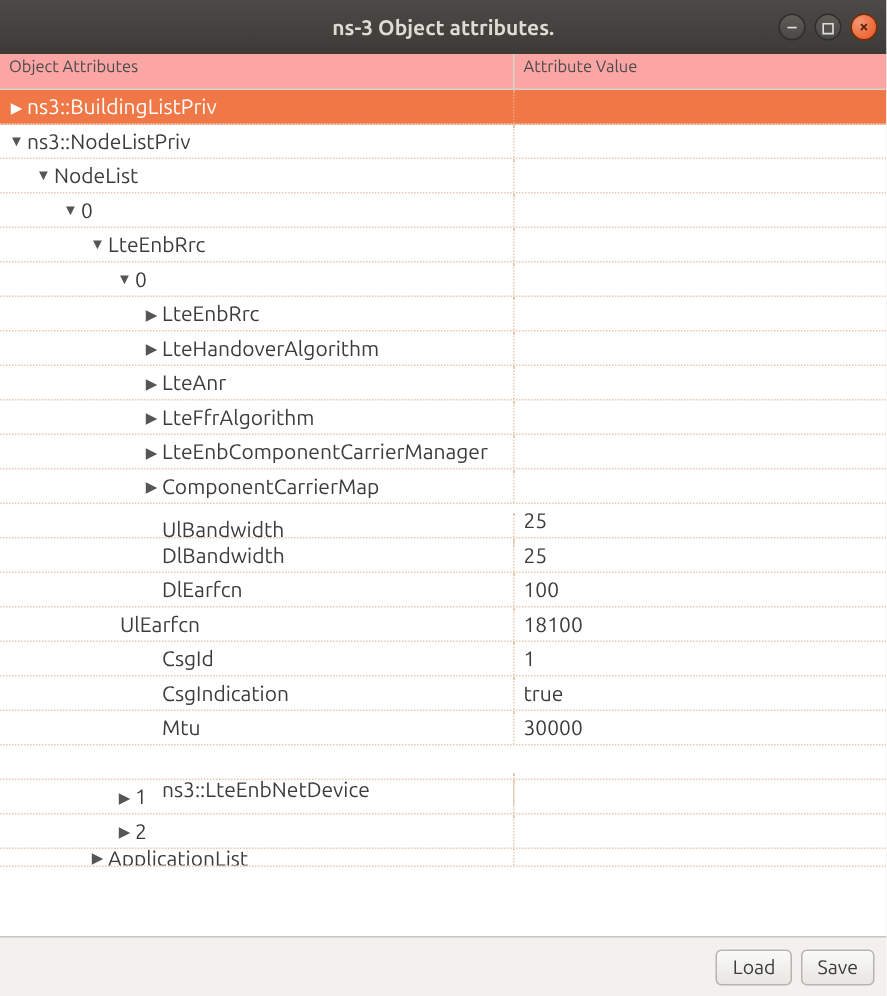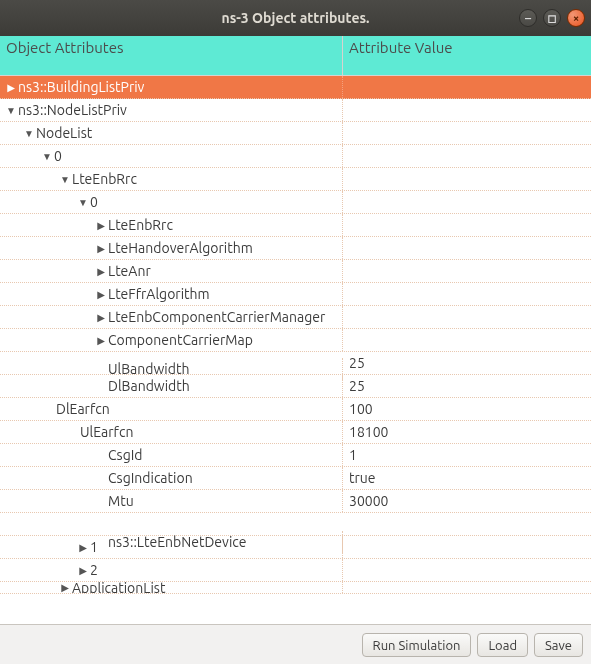--- a/index.html
+++ b/index.html
@@ -5,21 +5,21 @@
 * { box-sizing: border-box; margin: 0; padding: 0; font-family: Ubuntu, "Segoe UI", sans-serif; }
 body { width: 591px; height: 664px; background: #f2f1f0; display: flex; flex-direction: column; overflow: hidden; }
 
 .titlebar { height: 36px; background: linear-gradient(to bottom, #4b4a46, #3c3b37); display: flex; align-items: center; color: #dfdbd2; font-size: 14px; font-weight: bold; position: relative; }
 .titlebar .title { position: absolute; left: 50%; transform: translateX(-50%); }
 .window-controls { position: absolute; right: 6px; display: flex; gap: 6px; }
 .win-btn { width: 18px; height: 18px; border-radius: 9px; display: flex; align-items: center; justify-content: center; font-size: 11px; }
 .win-min, .win-max { background: linear-gradient(to bottom,#5c5b56,#4a4945); color: #ddd; border:1px solid #2e2d2a; }
 .win-close { background: radial-gradient(circle at 30% 30%, #f29674, #e95420); color: #5a1f00; border:1px solid #7a2a00; font-weight: bold; }
 
-.headers { display: flex; height: 40px; background: #5eead4; border-bottom: 1px solid #d6d3cf; font-size: 15px; color: #4c4c4c; }
+.headers { display: flex; height: 24px; background: #fca5a5; border-bottom: 1px solid #d6d3cf; font-size: 11px; color: #4c4c4c; }
 .hdr-left { width: 343px; padding: 3px 6px; border-right: 1px solid #d6d3cf; }
 .hdr-right { flex: 1; padding: 3px 6px; }
 
 .tree { flex: 1; overflow: hidden; background: #fff; font-size: 14px; color: #3c3c3c; }
 .row { display: flex; height: 23px; align-items: center; border-bottom: 1px dotted #e8c8b0; }
 .row .label { width: 343px; display: flex; align-items: center; height: 100%; border-right: 1px dotted #e8c8b0; white-space: nowrap; overflow: hidden; }
 .row .value { flex: 1; padding-left: 6px; }
 .row.selected { background: #f07746; color: #fff; }
 .row.selected .label { border-right-color: rgba(255,255,255,0.3); }
 .arrow { display: inline-block; width: 10px; text-align: center; margin-right: 2px; font-size: 10px; color: #555; }
@@ -138,21 +138,21 @@
       <div class="value">25</div>
     </div>
     <div class="row">
       <div class="label" style="padding-left: 96px;">
         <span class="arrow"></span>
         <span>DlBandwidth</span>
       </div>
       <div class="value">25</div>
     </div>
     <div class="row">
-      <div class="label" style="padding-left: 44px;">
+      <div class="label" style="padding-left: 96px;">
         <span class="arrow"></span>
         <span>DlEarfcn</span>
       </div>
       <div class="value">100</div>
     </div>
     <div class="row">
       <div class="label" style="padding-left: 68px;">
         <span class="arrow"></span>
         <span>UlEarfcn</span>
       </div>
@@ -203,16 +203,15 @@
     <div class="row" style="height: 12px;">
       <div class="label" style="padding-left: 60px;">
         <span class="arrow">▶</span>
         <span>ApplicationList</span>
       </div>
       <div class="value"></div>
     </div>
   </div>
 
 <div class="footer">
-  <button class="btn">Run Simulation</button>
   <button class="btn">Load</button>
   <button class="btn">Save</button>
 </div>
 
 </body></html>

